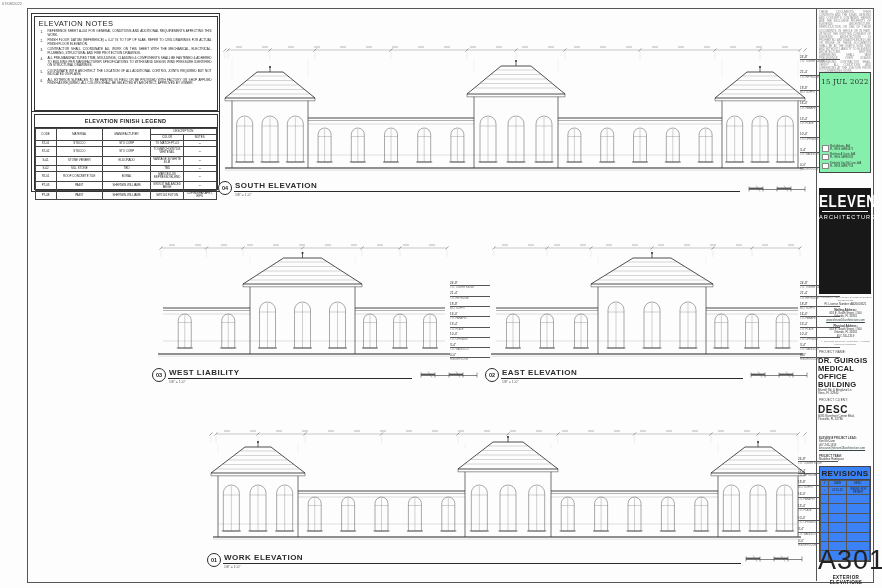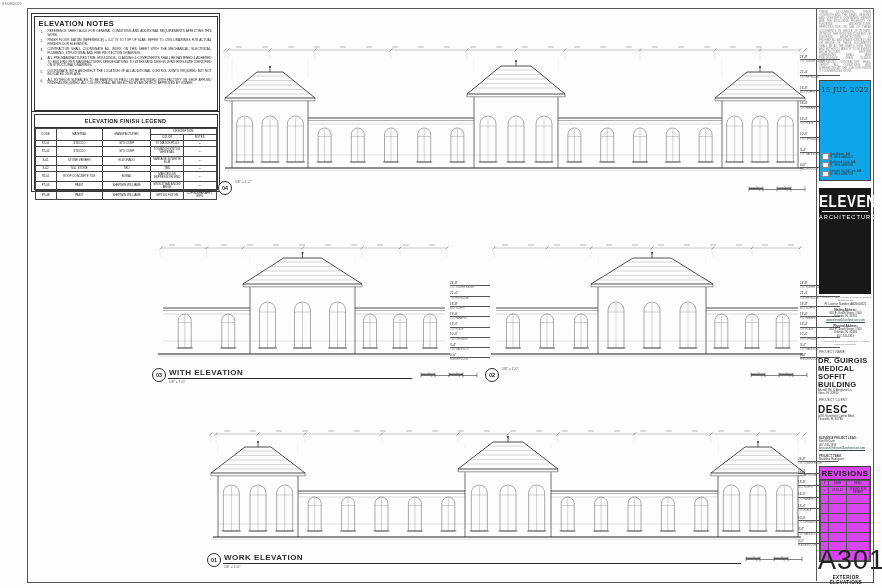--- a/index.html
+++ b/index.html
@@ -9,21 +9,21 @@
 
   
   #sheet-border{left:27px;top:8px;width:845px;height:573px;border:1px solid #555}
   #tb-divider{left:816px;top:8px;width:0;height:573px;border-left:1px solid #555}
   #print-date{left:2px;top:1px;font-size:4px;color:#777}
 
   
   .dbox{border:1px solid #333;background:#fff;padding:1.5px}
   .dbox-in{border:0.5px solid #333;width:100%;height:100%;box-sizing:border-box}
   #notes-box{left:31px;top:13px;width:184px;height:95px}
-  #notes-title{font-size:7.5px;font-weight:700;letter-spacing:.4px;margin:2.5px 0 2px 4px}
+  #notes-title{font-size:7.5px;font-weight:400;letter-spacing:.4px;margin:2.5px 0 2px 4px}
   .note{display:flex;margin:0 5px 2px 6px}
   .nnum{font-size:3.1px;width:7px;flex:none;color:#222}
   .ntxt{font-size:3.1px;line-height:3.5px;text-align:justify;color:#222}
 
   #legend-box{left:31px;top:111px;width:184px;height:76px}
   #legend-title{font-size:5.5px;font-weight:700;text-align:center;padding:3px 0;border-bottom:0.5px solid #333;letter-spacing:.3px}
   #legend-table{width:100%;border-collapse:collapse;table-layout:fixed}
   #legend-table th,#legend-table td{border:0.5px solid #444;font-size:2.9px;line-height:3.2px;
       text-align:center;padding:1px 1px;font-weight:400;overflow:hidden}
   #legend-table th{font-weight:400}
@@ -43,21 +43,21 @@
   .sbar{position:absolute}
 
   
   .ltags{position:absolute}
   .ltag{position:absolute;width:40px}
   .lte{display:block;font-size:3px;line-height:3.4px;color:#222;border-bottom:0.5px solid #555;white-space:nowrap}
   .ltl{display:block;font-size:2.6px;line-height:3px;color:#666;white-space:nowrap}
 
   
   #copyright{left:819px;top:11px;width:52px;font-size:2.7px;line-height:3.1px;color:#888;text-align:justify}
-  #stamp-box{left:819px;top:80px;width:50px;height:99px;border:0.8px solid #444;background:#0ea5e9}
+  #stamp-box{left:819px;top:72px;width:50px;height:99px;border:0.8px solid #444;background:#86efac}
   #stamp-date{font-family:"DejaVu Serif",serif;font-size:6.8px;letter-spacing:.4px;text-align:center;margin-top:5px;color:#222}
   #architects{position:absolute;bottom:3px;left:2px;right:2px}
   .arch{display:flex;align-items:flex-start;margin-top:1.6px}
   .archbox{width:4.5px;height:4.5px;border:0.5px solid #888;flex:none;margin:0.5px 1.5px 0 0;background:#fff}
   .archtxt{font-size:2.6px;line-height:3px;color:#333}
 
   #logo{left:819px;top:188px;width:52px;height:106px;background:#181818;color:#fff;
         text-align:center;box-sizing:border-box;padding-top:7px}
   #logo-eleven{font-size:13.5px;font-weight:700;letter-spacing:.6px;transform:scaleY(1.25);line-height:13px}
   #logo-18{font-size:45px;font-weight:700;line-height:40px;letter-spacing:1px}
@@ -73,21 +73,21 @@
   .tb-label{position:absolute;left:819px;font-size:3px;color:#444;letter-spacing:.2px}
   #project-name{left:818px;top:357px;width:55px;font-size:7.6px;line-height:8px;font-weight:700;color:#1c1c1c;letter-spacing:.2px}
   #project-address{left:818px;top:389px;width:55px;font-size:2.9px;line-height:3.3px;color:#333}
   #client-name{left:818px;top:404px;width:55px;font-size:10px;font-weight:700;letter-spacing:.6px;color:#1c1c1c}
   #client-address{left:818px;top:415px;width:55px;font-size:2.9px;line-height:3.3px;color:#333}
   #lead-block,#team-block{position:absolute;left:819px;width:53px;font-size:2.8px;line-height:3.3px;color:#333}
   #lead-block{top:437px}
   #team-block{top:455px}
   .sec-lab{font-weight:700;color:#444}
 
-  #rev-box{left:819px;top:466px;width:50px;border:0.8px solid #444;background:#d946ef}
+  #rev-box{left:819px;top:466px;width:50px;border:0.8px solid #444;background:#3b82f6}
   #rev-title{font-size:8px;font-weight:700;text-align:center;letter-spacing:.4px;padding:1.5px 0;border-bottom:0.6px solid #444}
   #rev-table{width:100%;border-collapse:collapse;table-layout:fixed}
   #rev-table td,#rev-table th{border:0.4px solid #555;font-size:2.7px;line-height:3px;text-align:center;padding:0.5px;font-weight:400}
   #rev-table tr.empty td{height:7.4px}
   #rev-table th{height:4px}
 
   #sheet-number{left:818px;top:545px;width:56px;text-align:center;font-size:27px;font-weight:400;
                 letter-spacing:1px;color:#222;font-family:"Liberation Sans",sans-serif}
   #sheet-title{left:816px;top:575px;width:60px;text-align:center;font-size:4.6px;letter-spacing:.4px;color:#222;font-weight:700}
 </style>
@@ -743,35 +743,41 @@
     <line x1="574.6666666666666" y1="61.2" x2="574.6666666666666" y2="106" stroke="#666" stroke-width="0.3"></line>
     <line x1="566.6666666666666" y1="70" x2="582.6666666666666" y2="70" stroke="#666" stroke-width="0.3"></line>
     <line x1="565.1666666666666" y1="106" x2="584.1666666666666" y2="106" stroke="#333" stroke-width="0.7"></line>
     <line x1="508" y1="18" x2="508" y2="28" stroke="#ccc" stroke-width="0.2"></line>
     <line x1="588" y1="18" x2="588" y2="28" stroke="#ccc" stroke-width="0.2"></line>
   </svg>
 
 <div class="etitle" style="left:218px;top:179px;width:522px">
   <span class="ecirc">04</span>
   <span class="etbody">
+      <span class="etrow">
+        <span class="etname">SOUTH ELEVATION</span>
+      </span>
   <span class="escale">1/8" = 1'-0"</span>
     </span>
 </div>
 <div class="etitle" style="left:152px;top:366px;width:260px">
   <span class="ecirc">03</span>
   <span class="etbody">
       <span class="etrow">
-        <span class="etname">WITH ELEVATION</span>
+        <span class="etname">WEST LIABILITY</span>
       </span>
   <span class="escale">1/8" = 1'-0"</span>
     </span>
 </div>
 <div class="etitle" style="left:485px;top:366px;width:258px">
   <span class="ecirc">02</span>
   <span class="etbody">
+      <span class="etrow">
+        <span class="etname">EAST ELEVATION</span>
+      </span>
   <span class="escale">1/8" = 1'-0"</span>
     </span>
 </div>
 <div class="etitle" style="left:207px;top:551px;width:534px">
   <span class="ecirc">01</span>
   <span class="etbody">
       <span class="etrow">
         <span class="etname">WORK ELEVATION</span>
       </span>
   <span class="escale">1/8" = 1'-0"</span>
@@ -1001,21 +1007,21 @@
   <div class="fi-gap"></div>
   <div class="fi-b">Physical Address:</div>
   <div>618 E. South Street, #500</div>
   <div>Orlando, FL 32801</div>
   <div>407-745-1319</div>
   <div class="fi-gap"></div>
   <div class="fi-dim">© Copyright. Eleven18 Architecture. All Rights Reserved Worldwide.</div>
 </div>
 
 <div class="tb-label" style="top:350px">PROJECT NAME:</div>
-<div id="project-name" class="abs">DR. GUIRGIS MEDICAL SOFFIT BUILDING</div>
+<div id="project-name" class="abs">DR. GUIRGIS MEDICAL OFFICE BUILDING</div>
 <div id="project-address" class="abs">
   <div>Murrell Rd. &amp; Berglund Ln.</div>
   <div>Viera, FL 32940</div>
 </div>
 
 <div class="tb-label" style="top:398px">PROJECT CLIENT:</div>
 <div id="client-name" class="abs">DESC</div>
 <div id="client-address" class="abs">
   <div>6085 Riverfront Center Blvd,</div>
   <div>Titusville, FL 32780</div>

